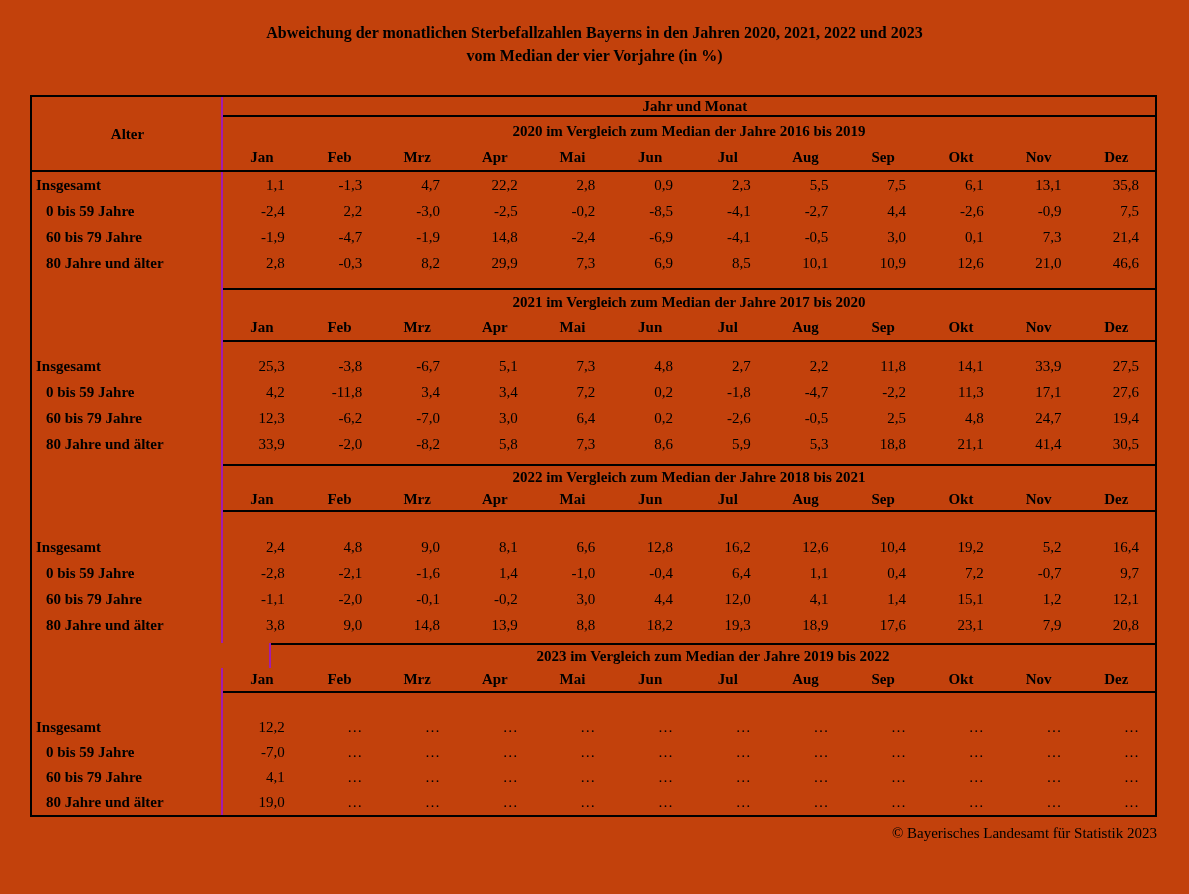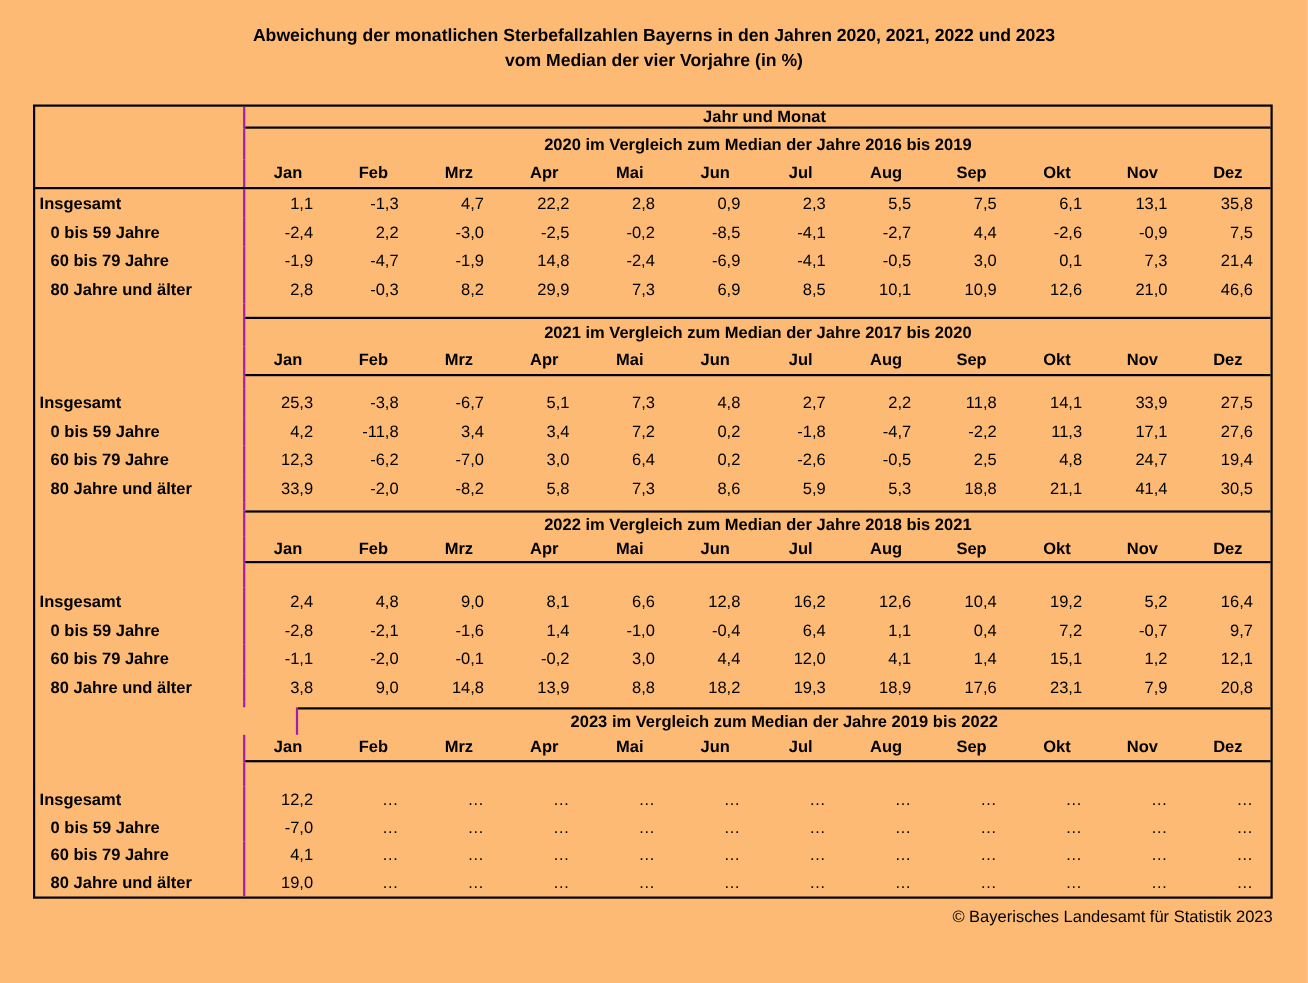--- a/index.html
+++ b/index.html
@@ -1,17 +1,17 @@
 <!DOCTYPE html>
 <html><head>
 <meta charset="utf-8">
 <style>
   html,body{margin:0;padding:0;background:#ffffff;}
-  .page{position:relative;width:1189px;height:894px;background:#fdba74;
-        font-family:Liberation Sans, sans-serif;color:#000;overflow:hidden;}
+  .page{position:relative;width:1189px;height:894px;background:#c2410c;
+        font-family:Liberation Serif, serif;color:#000;overflow:hidden;}
   .title{position:absolute;top:21px;left:0;width:1189px;text-align:center;
          font-weight:bold;font-size:16px;line-height:23px;}
   .tbl{position:absolute;left:30px;top:95px;width:1127px;height:722px;
        border:2px solid #000;box-sizing:border-box;display:flex;flex-direction:column;}
   .r{display:flex;flex:none;box-sizing:border-box;}
   .r.fullline{border-bottom:2px solid #000;}
   .lab{width:191px;flex:none;border-right:2px solid #a21caf;box-sizing:border-box;
        font-weight:bold;font-size:15px;display:flex;align-items:center;padding-left:4px;}
   .lab.ind{padding-left:14px;}
   .dc{flex:1;display:flex;box-sizing:border-box;min-width:0;}
@@ -33,20 +33,21 @@
 <body>
 
 <div class="page">
   <div class="title">
     <div>Abweichung der monatlichen Sterbefallzahlen Bayerns in den Jahren 2020, 2021, 2022 und 2023</div>
     <div>vom Median der vier Vorjahre (in %)</div>
   </div>
 
   <div class="tbl" id="tbl">
 
+    <div class="alter">Alter</div>
   <div class="r" style="height: 20px;">
         <div class="lab"></div>
         <div class="dataspan bb">Jahr und Monat</div>
       </div>
       <div class="r" style="height: 28px;">
         <div class="lab"></div>
         <div class="dataspan">2020 im Vergleich zum Median der Jahre 2016 bis 2019</div>
       </div>
       <div class="r fullline" style="height: 27px;">
         <div class="lab"></div>

